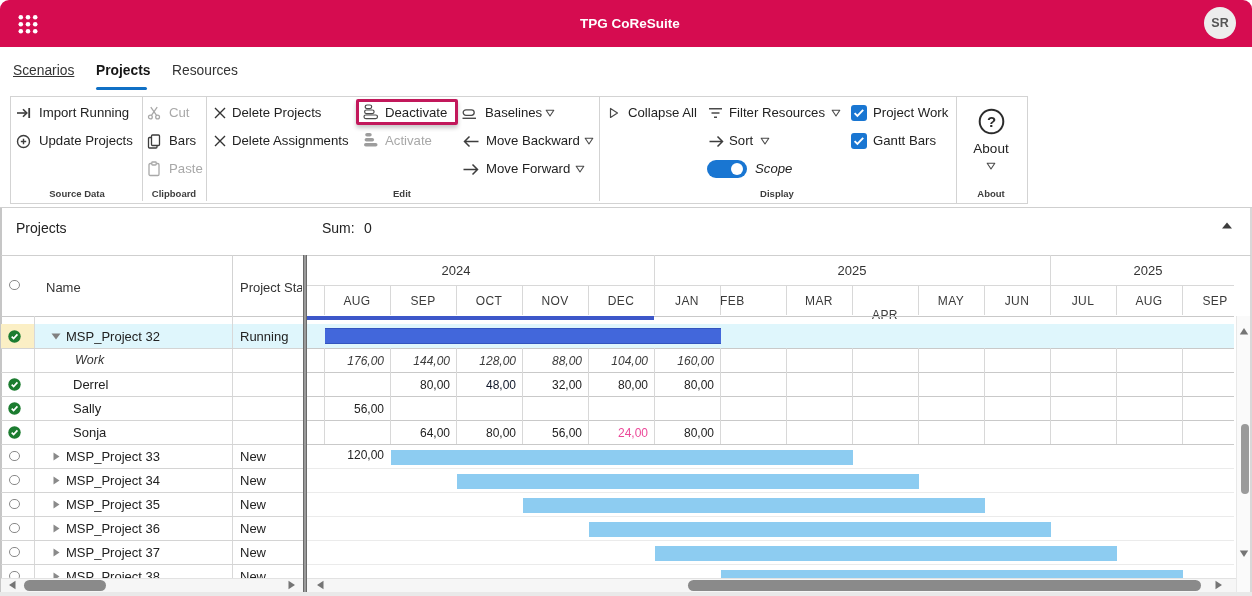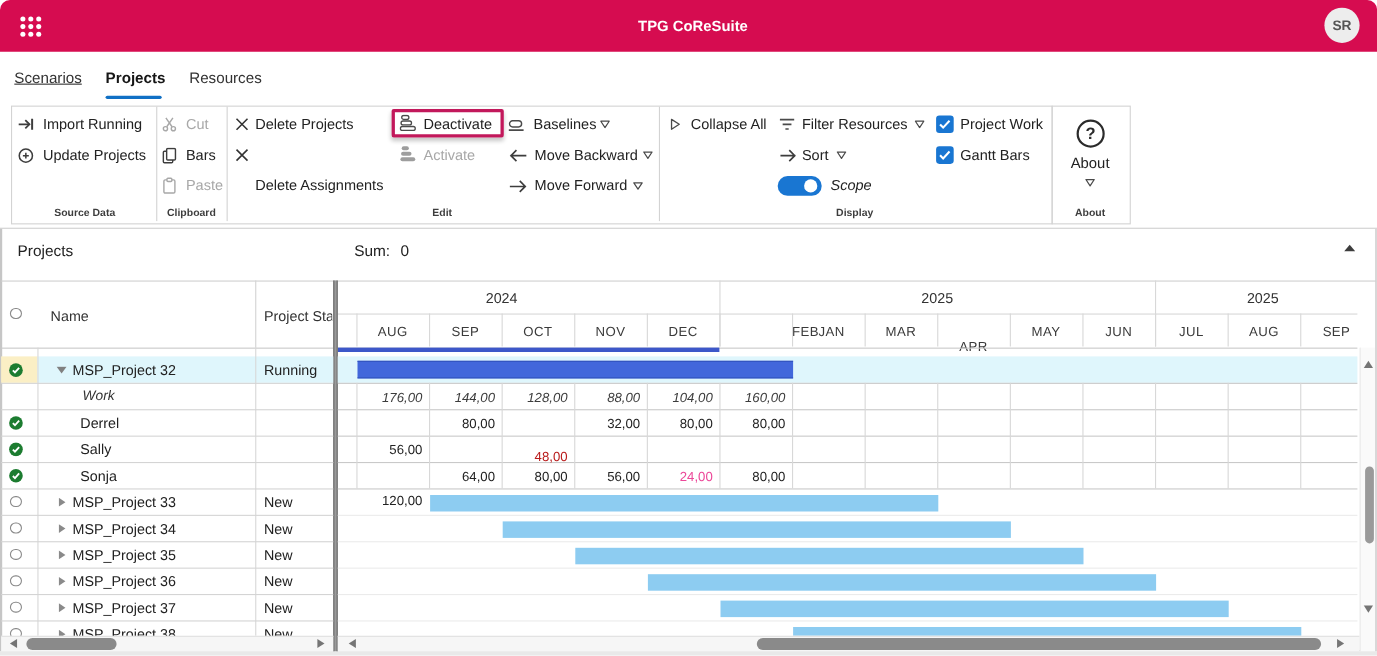--- a/index.html
+++ b/index.html
@@ -62,21 +62,21 @@
     <rect x="4.8" y="1" width="4.4" height="3" rx="0.8" stroke="#A8A8A8" stroke-width="1.3" fill="#fff"></rect>
   </svg>
 <div class="tx" style="left:169px;top:161px;font-size:13.2px;color:#A8A8A8;">Paste</div>
 <svg class="ab" style="left:214px;top:107px;" width="12" height="12" viewBox="0 0 12 12">
     <path d="M1 1l10 10M11 1 1 11" stroke="#333" stroke-width="1.4"></path>
   </svg>
 <div class="tx" style="left:232px;top:105px;font-size:13.2px;color:#222;">Delete Projects</div>
 <svg class="ab" style="left:214px;top:135px;" width="12" height="12" viewBox="0 0 12 12">
     <path d="M1 1l10 10M11 1 1 11" stroke="#333" stroke-width="1.4"></path>
   </svg>
-<div class="tx" style="left:232px;top:133px;font-size:13.2px;color:#222;margin-top:28px;">Delete Assignments</div>
+<div class="tx" style="left:232px;top:133px;font-size:13.2px;color:#222;">Delete Assignments</div>
 <svg class="ab" style="left:363px;top:104px;" width="16" height="17" viewBox="0 0 16 17">
     <rect x="2.2" y="1" width="6.5" height="3.6" rx="1.8" stroke="#4a4a4a" stroke-width="1.2" fill="none"></rect>
     <rect x="1.6" y="6" width="9.5" height="3.6" rx="1.8" stroke="#4a4a4a" stroke-width="1.2" fill="none"></rect>
     <rect x="1" y="11" width="13.5" height="3.6" rx="1.8" stroke="#4a4a4a" stroke-width="1.2" fill="none"></rect>
   </svg>
 <div class="tx" style="left:385px;top:105px;font-size:13.2px;color:#222;">Deactivate</div>
 <div class="ab" style="left:356px;top:99px;width:102px;height:26px;box-sizing:border-box;border:3px solid #C2185B;border-radius:2px;box-shadow:0 3px 4px rgba(0,0,0,0.22);"></div>
 <svg class="ab" style="left:363px;top:132px;" width="16" height="17" viewBox="0 0 16 17">
     <rect x="2.2" y="1" width="6.5" height="3.6" rx="1.8" fill="#9d9d9d"></rect>
     <rect x="1.6" y="6" width="9.5" height="3.6" rx="1.8" fill="#9d9d9d"></rect>
@@ -162,21 +162,21 @@
 <div class="vl" style="left:303px;top:255px;height:61px;background:#D3D3D3;"></div>
 <div class="tx" style="left:396px;top:263px;width:120px;text-align:center;font-size:13px;color:#333;">2024</div>
 <div class="tx" style="left:792px;top:263px;width:120px;text-align:center;font-size:13px;color:#333;">2025</div>
 <div class="tx" style="left:1088px;top:263px;width:120px;text-align:center;font-size:13px;color:#333;">2025</div>
 <div class="hl" style="left:307px;top:285px;width:927px;background:#D8D8D8;"></div>
 <div class="tx" style="left:324px;top:293.5px;width:66px;text-align:center;font-size:12px;letter-spacing:0.4px;color:#3a3a3a;">AUG</div>
 <div class="tx" style="left:390px;top:293.5px;width:66px;text-align:center;font-size:12px;letter-spacing:0.4px;color:#3a3a3a;">SEP</div>
 <div class="tx" style="left:456px;top:293.5px;width:66px;text-align:center;font-size:12px;letter-spacing:0.4px;color:#3a3a3a;">OCT</div>
 <div class="tx" style="left:522px;top:293.5px;width:66px;text-align:center;font-size:12px;letter-spacing:0.4px;color:#3a3a3a;">NOV</div>
 <div class="tx" style="left:588px;top:293.5px;width:66px;text-align:center;font-size:12px;letter-spacing:0.4px;color:#3a3a3a;">DEC</div>
-<div class="tx" style="left:654px;top:293.5px;width:66px;text-align:right;font-size:12px;letter-spacing:0.4px;color:#3a3a3a;margin-left:48px;">JAN</div>
+<div class="tx" style="left:654px;top:293.5px;width:66px;text-align:center;font-size:12px;letter-spacing:0.4px;color:#3a3a3a;">JAN</div>
 <div class="tx" style="left:720px;top:293.5px;width:66px;text-align:left;font-size:12px;letter-spacing:0.4px;color:#3a3a3a;">FEB</div>
 <div class="tx" style="left:786px;top:293.5px;width:66px;text-align:center;font-size:12px;letter-spacing:0.4px;color:#3a3a3a;">MAR</div>
 <div class="tx" style="left:852px;top:293.5px;width:66px;text-align:center;font-size:12px;letter-spacing:0.4px;color:#3a3a3a;margin-top:14px;">APR</div>
 <div class="tx" style="left:918px;top:293.5px;width:66px;text-align:center;font-size:12px;letter-spacing:0.4px;color:#3a3a3a;">MAY</div>
 <div class="tx" style="left:984px;top:293.5px;width:66px;text-align:center;font-size:12px;letter-spacing:0.4px;color:#3a3a3a;">JUN</div>
 <div class="tx" style="left:1050px;top:293.5px;width:66px;text-align:center;font-size:12px;letter-spacing:0.4px;color:#3a3a3a;">JUL</div>
 <div class="tx" style="left:1116px;top:293.5px;width:66px;text-align:center;font-size:12px;letter-spacing:0.4px;color:#3a3a3a;">AUG</div>
 <div class="tx" style="left:1182px;top:293.5px;width:66px;text-align:center;font-size:12px;letter-spacing:0.4px;color:#3a3a3a;">SEP</div>
 <div class="vl" style="left:324px;top:285px;height:30px;background:#D8D8D8;"></div>
 <div class="vl" style="left:390px;top:285px;height:30px;background:#D8D8D8;"></div>
@@ -304,21 +304,21 @@
 <div class="ab" style="left:589px;top:522px;width:462px;height:14.5px;background:#8DCCF1;"></div>
 <div class="ab" style="left:655px;top:546px;width:462px;height:14.5px;background:#8DCCF1;"></div>
 <div class="ab" style="left:721px;top:570px;width:462px;height:8px;background:#8DCCF1;"></div>
 <div class="tx" style="right:868px;top:353.5px;font-size:12px;font-style:italic;color:#3c3c3c;">176,00</div>
 <div class="tx" style="right:802px;top:353.5px;font-size:12px;font-style:italic;color:#3c3c3c;">144,00</div>
 <div class="tx" style="right:736px;top:353.5px;font-size:12px;font-style:italic;color:#3c3c3c;">128,00</div>
 <div class="tx" style="right:670px;top:353.5px;font-size:12px;font-style:italic;color:#3c3c3c;">88,00</div>
 <div class="tx" style="right:604px;top:353.5px;font-size:12px;font-style:italic;color:#3c3c3c;">104,00</div>
 <div class="tx" style="right:538px;top:353.5px;font-size:12px;font-style:italic;color:#3c3c3c;">160,00</div>
 <div class="tx" style="right:802px;top:377.5px;font-size:12px;color:#222;">80,00</div>
-<div class="tx" style="right:736px;top:377.5px;font-size:12px;color:#b91c1c;margin-top:30px;">48,00</div>
+<div class="tx" style="right:736px;top:377.5px;font-size:12px;color:#0f172a;">48,00</div>
 <div class="tx" style="right:670px;top:377.5px;font-size:12px;color:#222;">32,00</div>
 <div class="tx" style="right:604px;top:377.5px;font-size:12px;color:#222;">80,00</div>
 <div class="tx" style="right:538px;top:377.5px;font-size:12px;color:#222;">80,00</div>
 <div class="tx" style="right:868px;top:401.5px;font-size:12px;color:#222;">56,00</div>
 <div class="tx" style="right:868px;top:448px;font-size:12px;color:#222;">120,00</div>
 <div class="tx" style="right:802px;top:425.5px;font-size:12px;color:#222;">64,00</div>
 <div class="tx" style="right:736px;top:425.5px;font-size:12px;color:#222;">80,00</div>
 <div class="tx" style="right:670px;top:425.5px;font-size:12px;color:#222;">56,00</div>
 <div class="tx" style="right:604px;top:425.5px;font-size:12px;color:#ec4899;">24,00</div>
 <div class="tx" style="right:538px;top:425.5px;font-size:12px;color:#222;">80,00</div>

